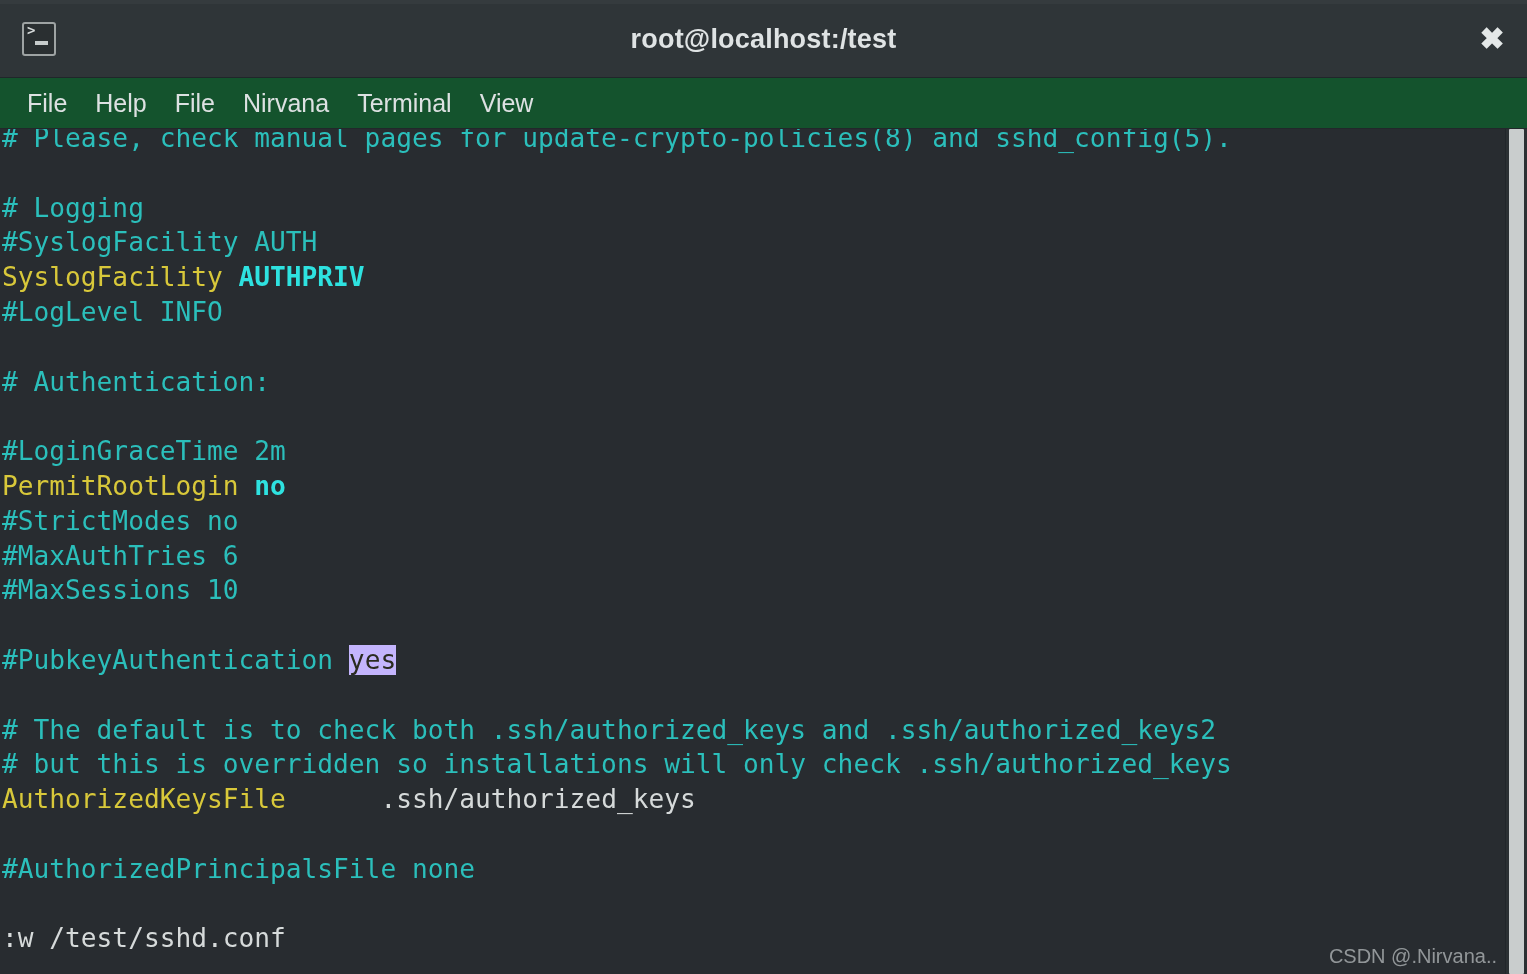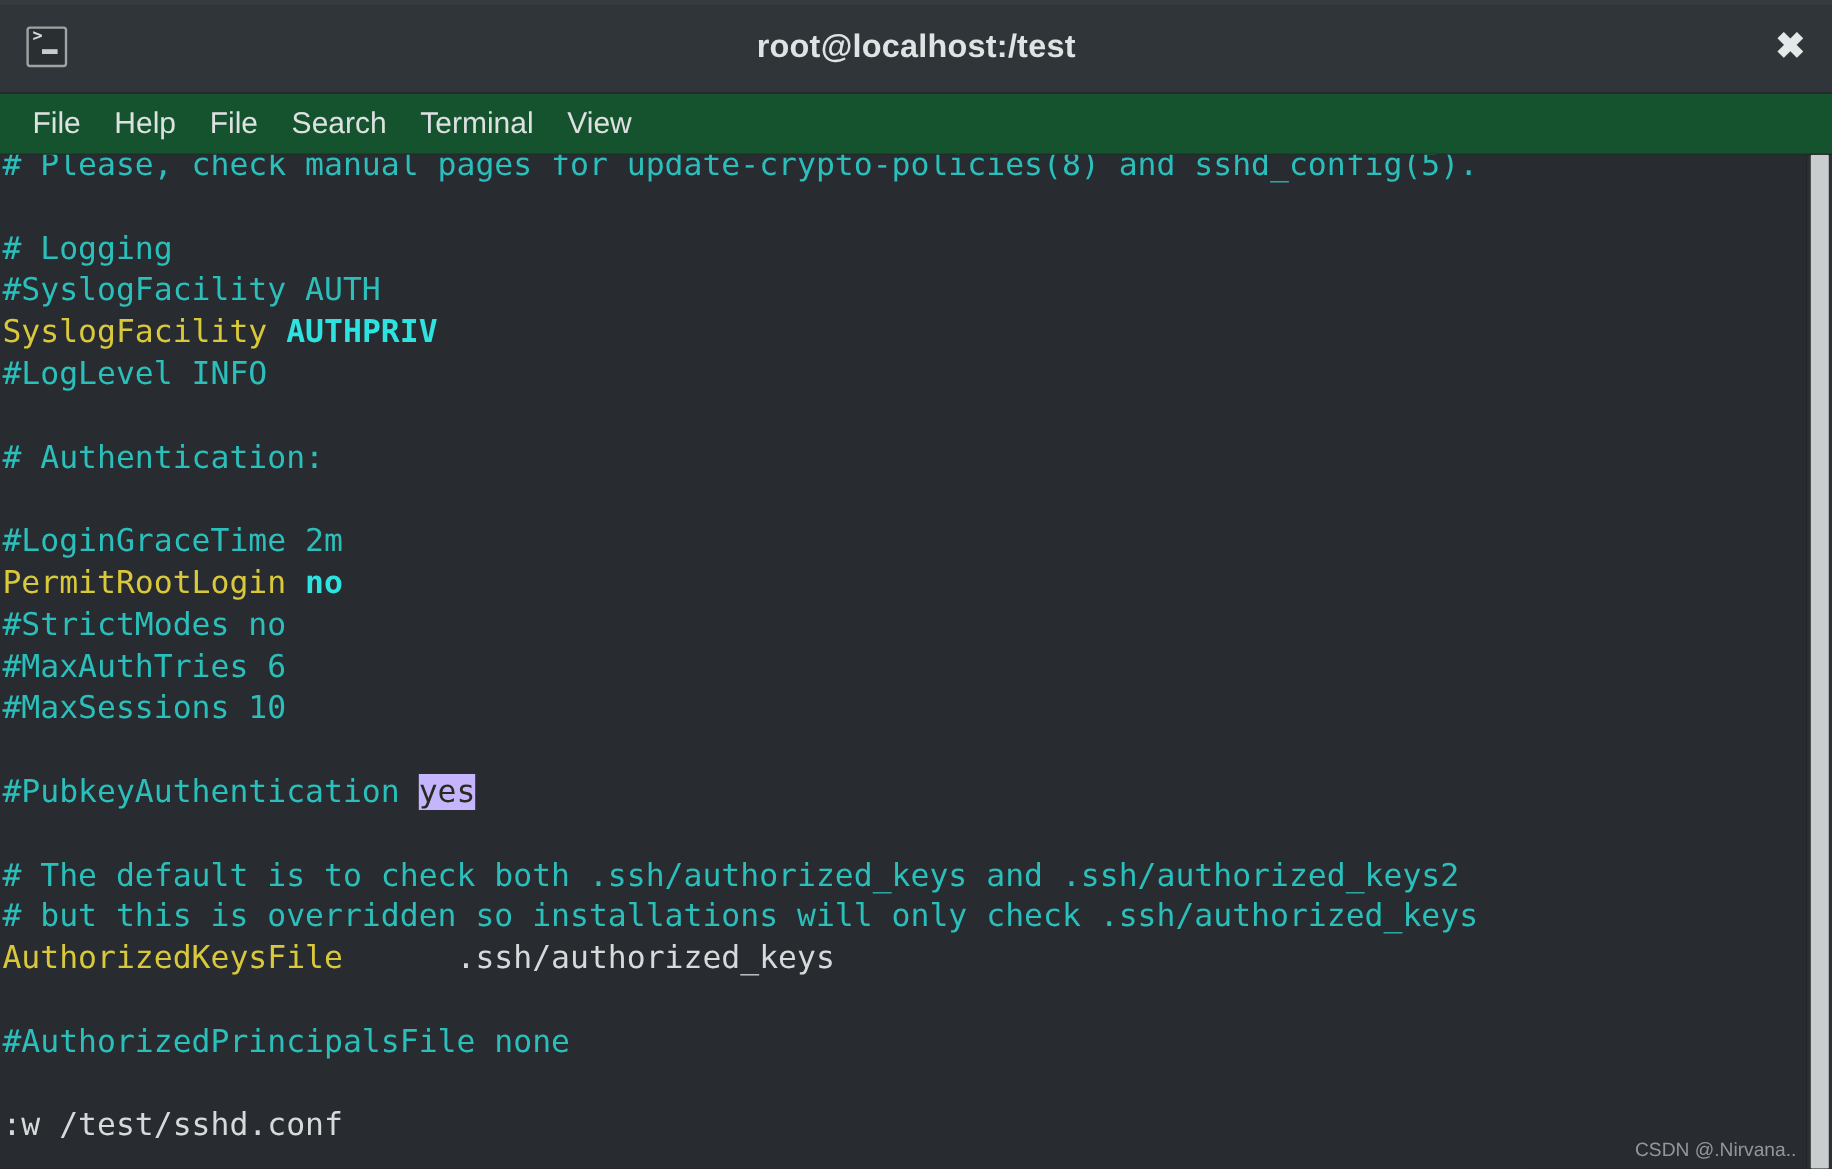--- a/index.html
+++ b/index.html
@@ -170,42 +170,42 @@
     background: #c9cdcd;
     border-radius: 1px;
   }
 
   
   #watermark {
     position: absolute;
     right: 30px;
     bottom: 6px;
     color: #9ba0a2;
-    font-size: 16px;
+    font-size: 20px;
     font-family: "Liberation Sans", sans-serif;
     pointer-events: none;
     opacity: 0.92;
   }
 </style>
 </head>
 <body>
 
 <div id="window">
 
   <div id="titlebar">
     <div class="app-icon"></div>
     <div id="window-title">root@localhost:/test</div>
     <div id="close-button">✖</div>
   </div>
 
   <div id="menubar">
     <div class="menu-item">File</div>
     <div class="menu-item">Help</div>
     <div class="menu-item">File</div>
-    <div class="menu-item">Search</div>
+    <div class="menu-item">Nirvana</div>
     <div class="menu-item">Terminal</div>
     <div class="menu-item">View</div>
   </div>
 
   <div id="terminal-wrap">
     <div id="terminal">
       <div id="terminal-lines"><div class="tline"><span class="c-comment"># Please, check manual pages for update-crypto-policies(8) and sshd_config(5).</span></div><div class="tline">&nbsp;</div><div class="tline"><span class="c-comment"># Logging</span></div><div class="tline"><span class="c-comment">#SyslogFacility AUTH</span></div><div class="tline"><span class="c-key">SyslogFacility </span><span class="c-val">AUTHPRIV</span></div><div class="tline"><span class="c-comment">#LogLevel INFO</span></div><div class="tline">&nbsp;</div><div class="tline"><span class="c-comment"># Authentication:</span></div><div class="tline">&nbsp;</div><div class="tline"><span class="c-comment">#LoginGraceTime 2m</span></div><div class="tline"><span class="c-key">PermitRootLogin </span><span class="c-val">no</span></div><div class="tline"><span class="c-comment">#StrictModes no</span></div><div class="tline"><span class="c-comment">#MaxAuthTries 6</span></div><div class="tline"><span class="c-comment">#MaxSessions 10</span></div><div class="tline">&nbsp;</div><div class="tline"><span class="c-comment">#PubkeyAuthentication </span><span class="c-hl">yes</span></div><div class="tline">&nbsp;</div><div class="tline"><span class="c-comment"># The default is to check both .ssh/authorized_keys and .ssh/authorized_keys2</span></div><div class="tline"><span class="c-comment"># but this is overridden so installations will only check .ssh/authorized_keys</span></div><div class="tline"><span class="c-key">AuthorizedKeysFile</span><span class="c-plain">      </span><span class="c-plain">.ssh/authorized_keys</span></div><div class="tline">&nbsp;</div><div class="tline"><span class="c-comment">#AuthorizedPrincipalsFile none</span></div><div class="tline">&nbsp;</div><div class="tline"><span class="c-plain">:w /test/sshd.conf</span></div></div>
     </div>
     <div id="scrollbar">
       <div id="scrollbar-thumb"></div>

